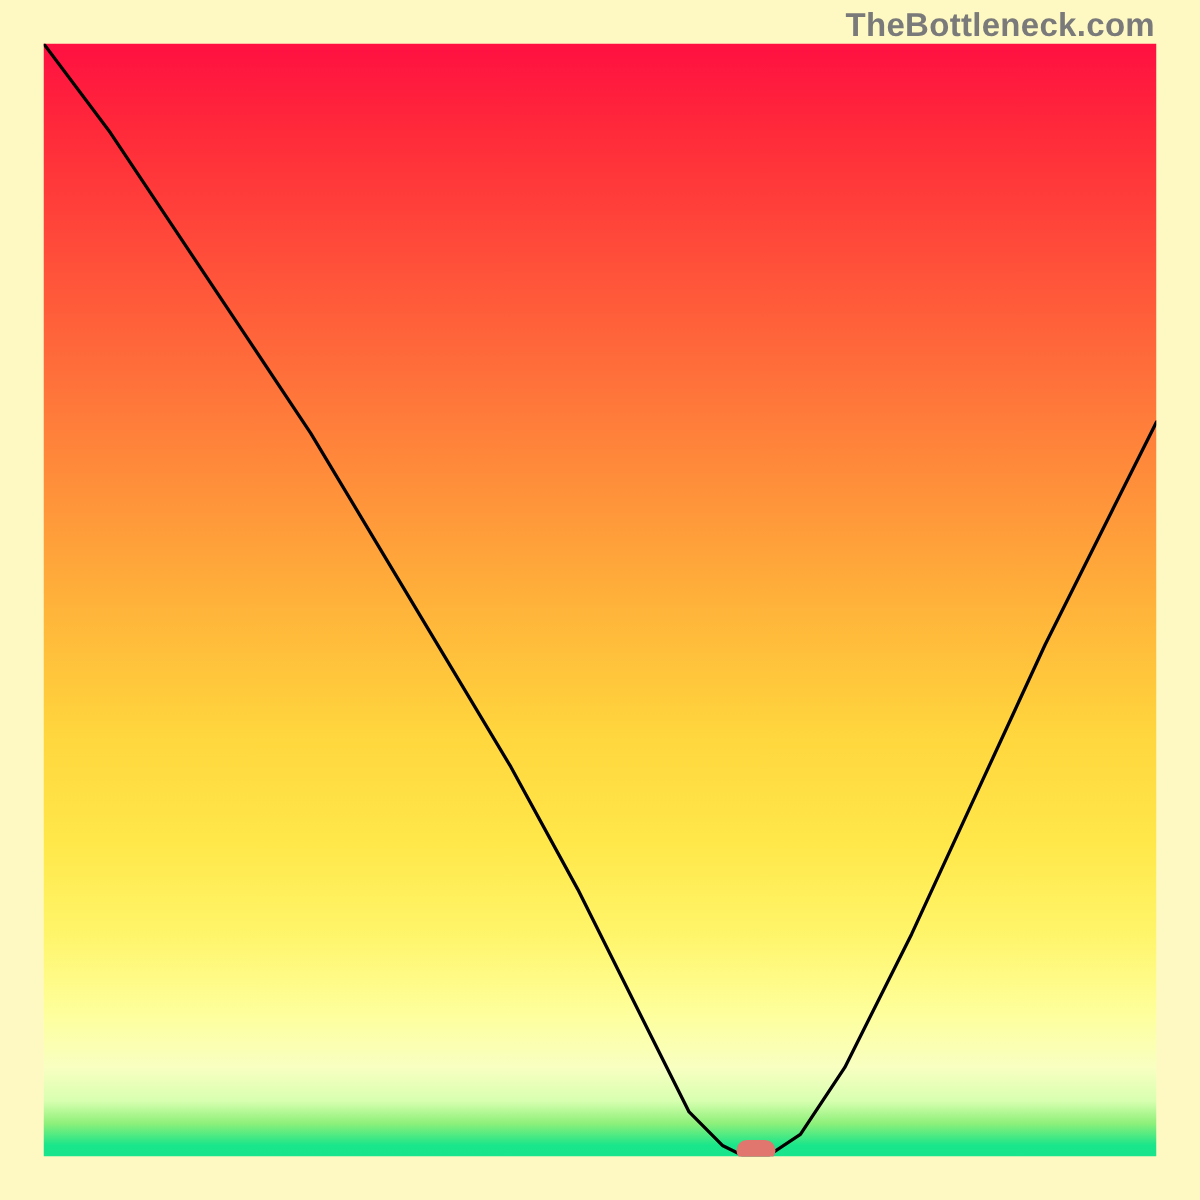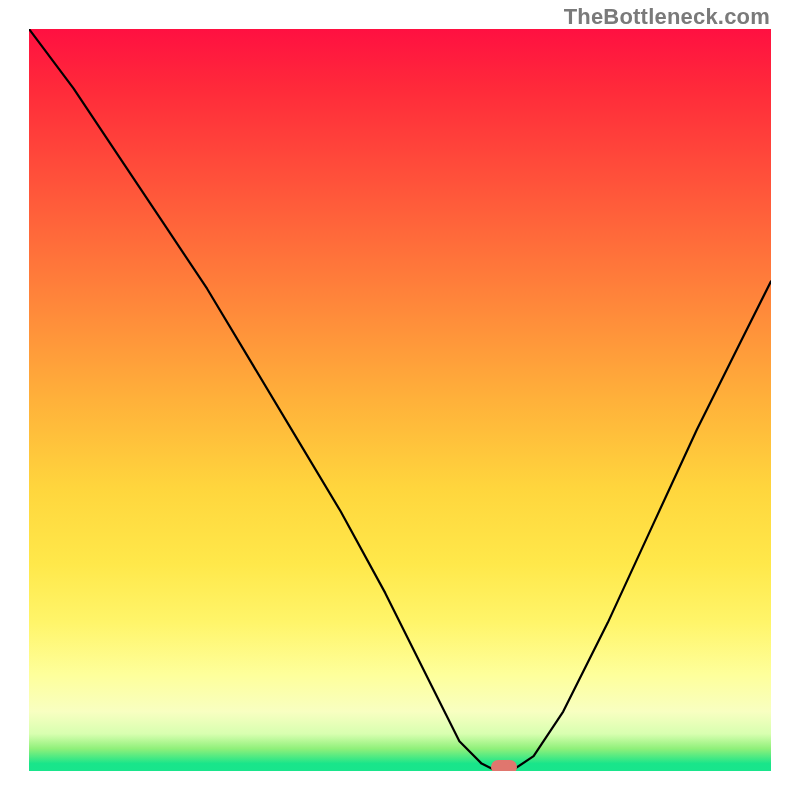--- a/index.html
+++ b/index.html
@@ -9,21 +9,21 @@
     height: 800px;
     background: #000;
     overflow: hidden;
   }
   .frame {
     position: absolute;
     left: 0;
     top: 0;
     width: 800px;
     height: 800px;
-    background: #ffffff;
+    background: #fef9c3;
   }
   .plot {
     position: absolute;
     left: 29px;
     top: 29px;
     width: 742px;
     height: 742px;
     overflow: hidden;
   }
   .gradient {

